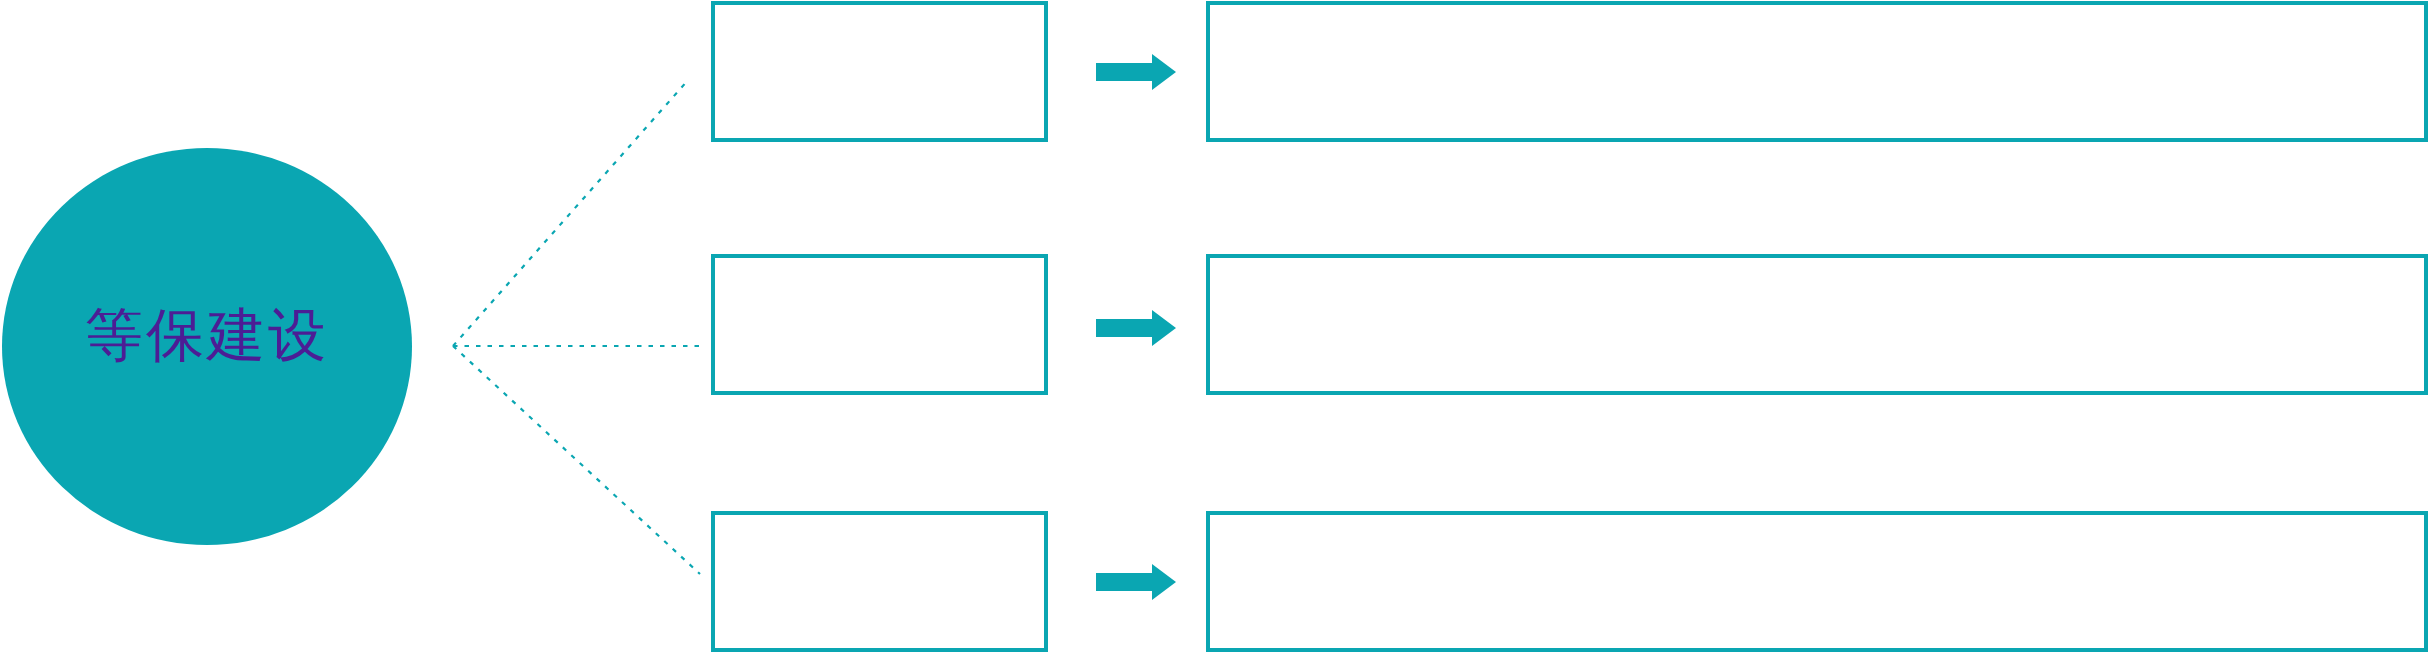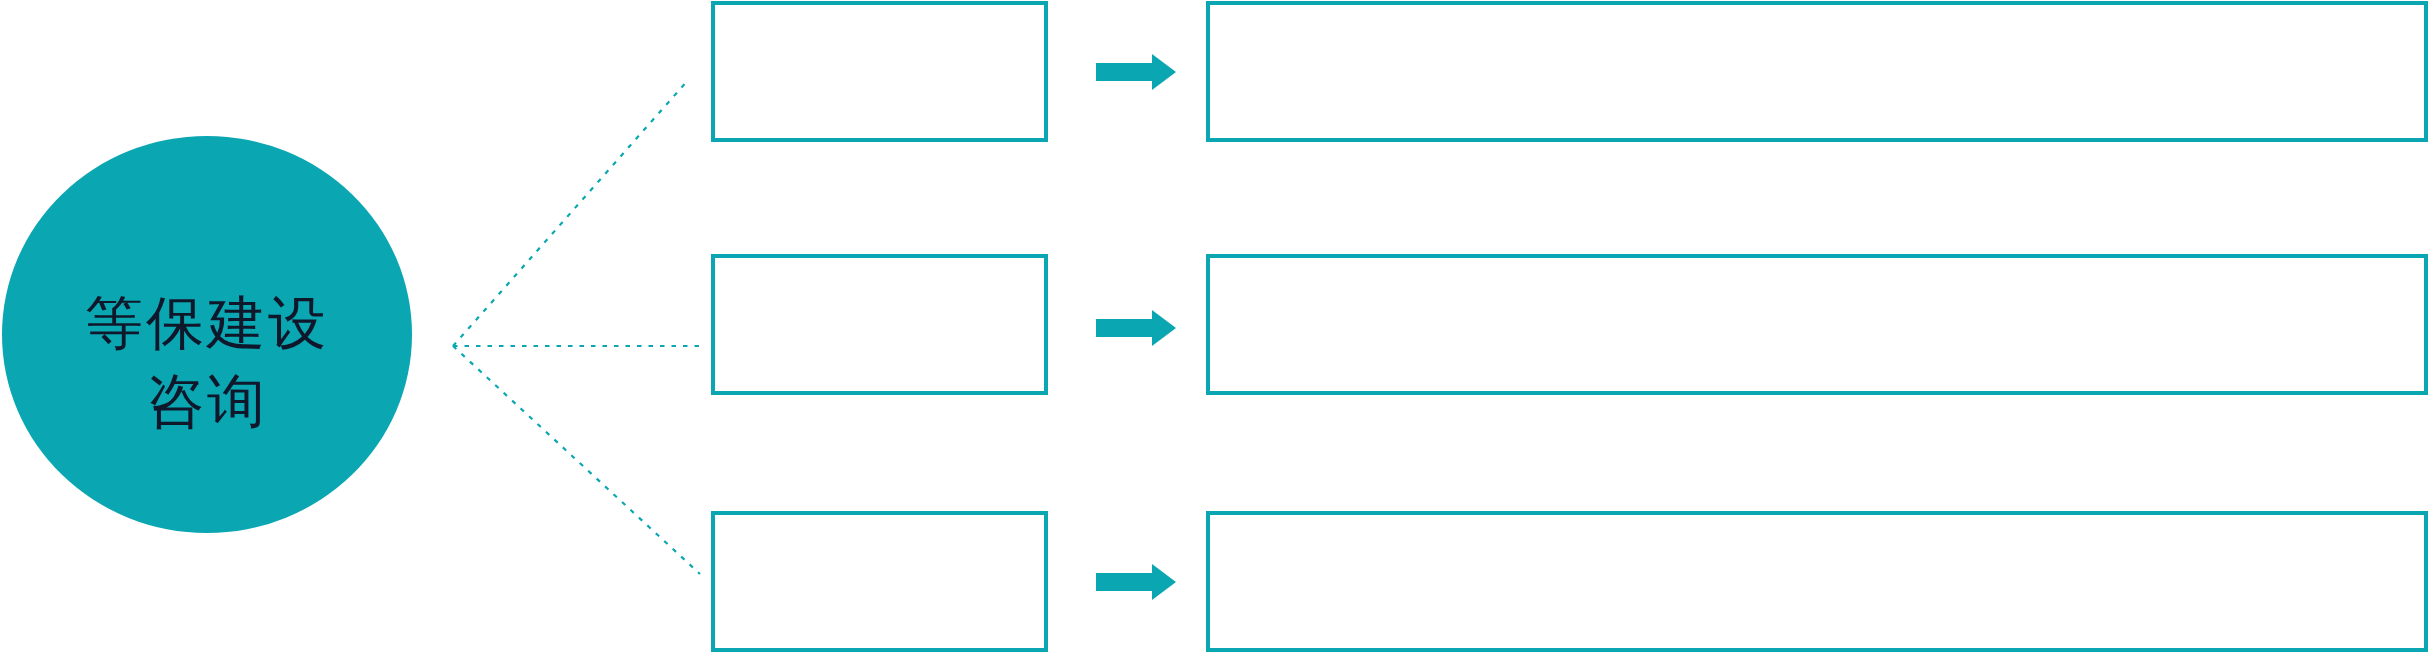--- a/index.html
+++ b/index.html
@@ -22,25 +22,25 @@
     pointer-events: none;
   }
   .connectors line {
     stroke: var(--accent);
     stroke-width: 2.2;
     stroke-dasharray: 4.5 7;
   }
 
   .circle {
     position: absolute;
-    left: 2px; top: 136px;
+    left: 2px; top: 148px;
     width: 410px; height: 397px;
     border-radius: 50%;
     background: var(--accent);
-    color: #0f172a;
+    color: #4c1d95;
   }
   .circle-text {
     position: absolute;
     top: 148px;
     width: 100%;
     text-align: center;
     font-size: 58px;
     font-weight: 300;
     letter-spacing: 3px;
     line-height: 78px;
@@ -82,21 +82,20 @@
 
   <svg class="connectors" viewBox="0 0 2434 655" xmlns="http://www.w3.org/2000/svg">
     <line x1="453" y1="346" x2="689" y2="79"></line>
     <line x1="453" y1="346" x2="702" y2="346"></line>
     <line x1="453" y1="346" x2="700" y2="574"></line>
   </svg>
 
   <div class="circle">
     <div class="circle-text">
       <div>等保建设</div>
-      <div>咨询</div>
     </div>
   </div>
 
   <div class="topic-box row1-top"></div>
   <svg class="arrow arrow-r1" viewBox="0 0 80 36" xmlns="http://www.w3.org/2000/svg">
     <polygon points="0,9 56,9 56,0 80,18 56,36 56,27 0,27"></polygon>
   </svg>
   <div class="detail-box row1-top"></div>
 
   <div class="topic-box row2-top"></div>

